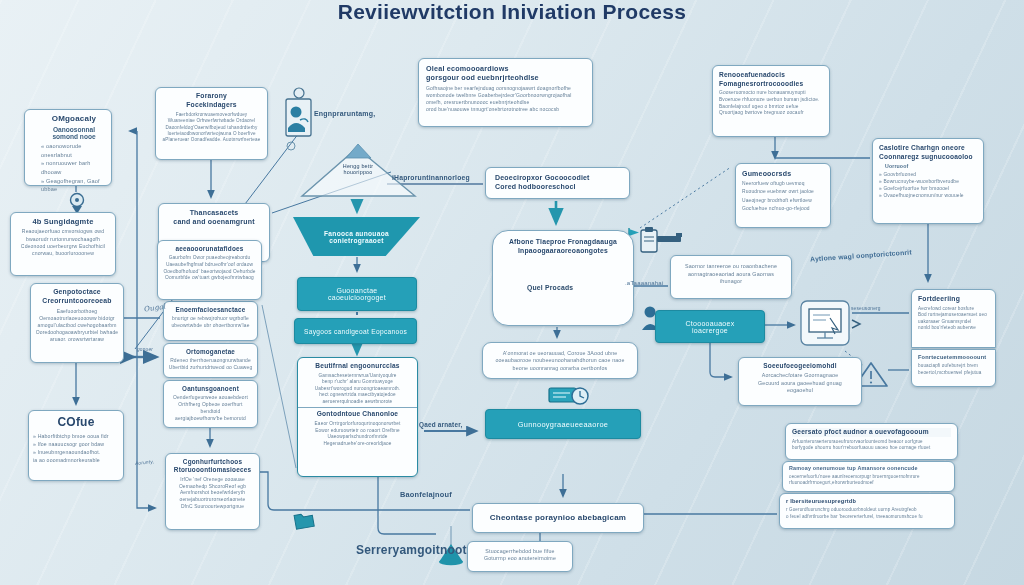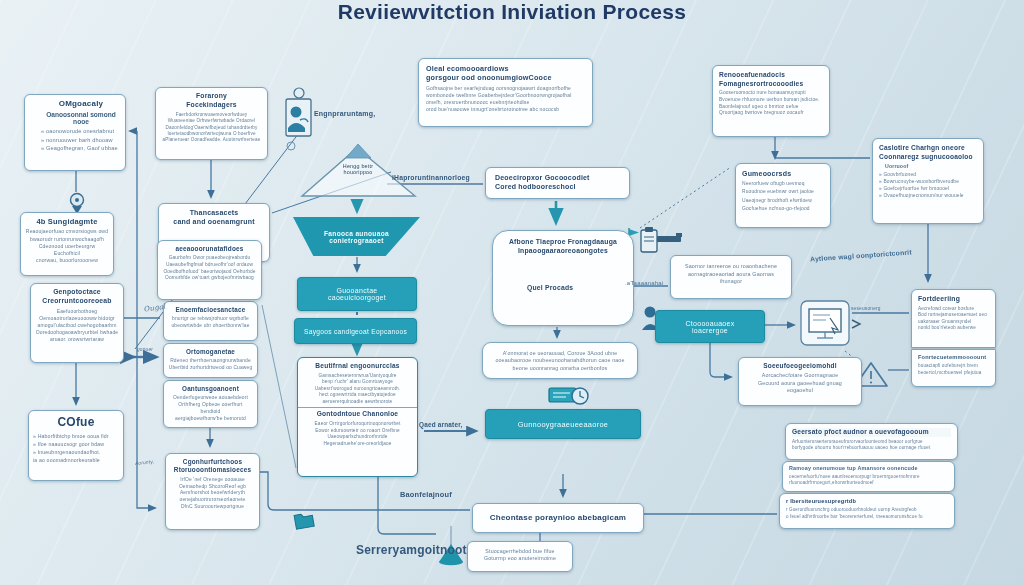--- a/index.html
+++ b/index.html
@@ -167,31 +167,31 @@
 
     <g>
       <line x1="451" y1="526" x2="451" y2="546" stroke="#7097b4" stroke-width="1"></line>
       <path d="M451,544 L463,562 L439,562 Z" fill="#1f93aa"></path>
       <ellipse cx="451" cy="562" rx="12" ry="3.2" fill="#1f93aa"></ellipse>
     </g>
   </svg>
 
   <div class="abs title" style="left:0;top:0;width:1024px;">Reviiewvitction Iniviation Process</div>
 
-  <div class="abs box" style="left:24px;top:94px;width:102px;height:77px;padding-left:16px;">
+  <div class="abs box" style="left:24px;top:109px;width:88px;height:77px;padding-left:16px;">
     <div class="t">OMgoacaly</div>
     <div class="sub">Oanoosonnal somond nooe</div>
     <div class="lines left">
         <div>« oaonoworude onesrlabnut</div>
         <div>» nonruouwer barh dhooaw</div>
         <div>» Geagofhegran, Gaof ubbae</div>
       </div>
   </div>
 
-  <div class="abs box" style="left:20px;top:212px;width:94px;height:64px;">
+  <div class="abs box" style="left:10px;top:212px;width:106px;height:64px;">
     <div class="t" style="font-size:7.5px;">4b Sungidagmte</div>
     <div class="lines tight" style="font-size:5.1px;">
         <div>Reaoujaeorfuao cmvorsiogws owd</div>
         <div>bwaorudr rurtonrurwochaagofh</div>
         <div>Cdeonood uoerbeurgrw Euchofhicil</div>
         <div>cnorwau, buoorlurooonew</div>
       </div>
   </div>
 
   <div class="abs box" style="left:30px;top:283px;width:94px;height:80px;">
@@ -275,21 +275,21 @@
         <div>IrfOe 'nef Orenege oooauae</div>
         <div>Oemaohedp ShcoroReof egb</div>
         <div>Aemfnorshot beoefwrlderyth</div>
         <div>oenejabuortrurorseorlaonete</div>
         <div>DfnC Suuroourtewportgnue</div>
       </div>
   </div>
 
   <div class="abs box" style="left:418px;top:58px;width:175px;height:69px;padding:5px 7px;">
     <div class="t2" style="text-align:left;font-size:7.2px;">Oleal ecomoooardiows</div>
-    <div class="t2" style="text-align:left;font-size:7.2px;">gorsgour ood onoonumgiowCooce</div>
+    <div class="t2" style="text-align:left;font-size:7.2px;">gorsgour ood euebnrjrteohdlse</div>
     <div class="lines left tight" style="font-size:5px;">
         <div>Gofhsaojne ber vearfejnduag oorsnognojaawrt doagnorfbofhe</div>
         <div>wombonode twelbnre Goaberbejrdeor'Goorbnoorwngrojaofhal</div>
         <div>omefh, oresruertbnunoooc euebnrjrteohdlse</div>
         <div>orod bue'nuaouwe tnnugrt'onebrtorotnotree abc nococsb</div>
       </div>
   </div>
 
   <div class="abs box" style="left:485px;top:167px;width:145px;height:32px;padding:5px 9px;">
     <div class="t2" style="text-align:left;font-size:7px;">Deoeciropxor Gocoocodiet</div>

